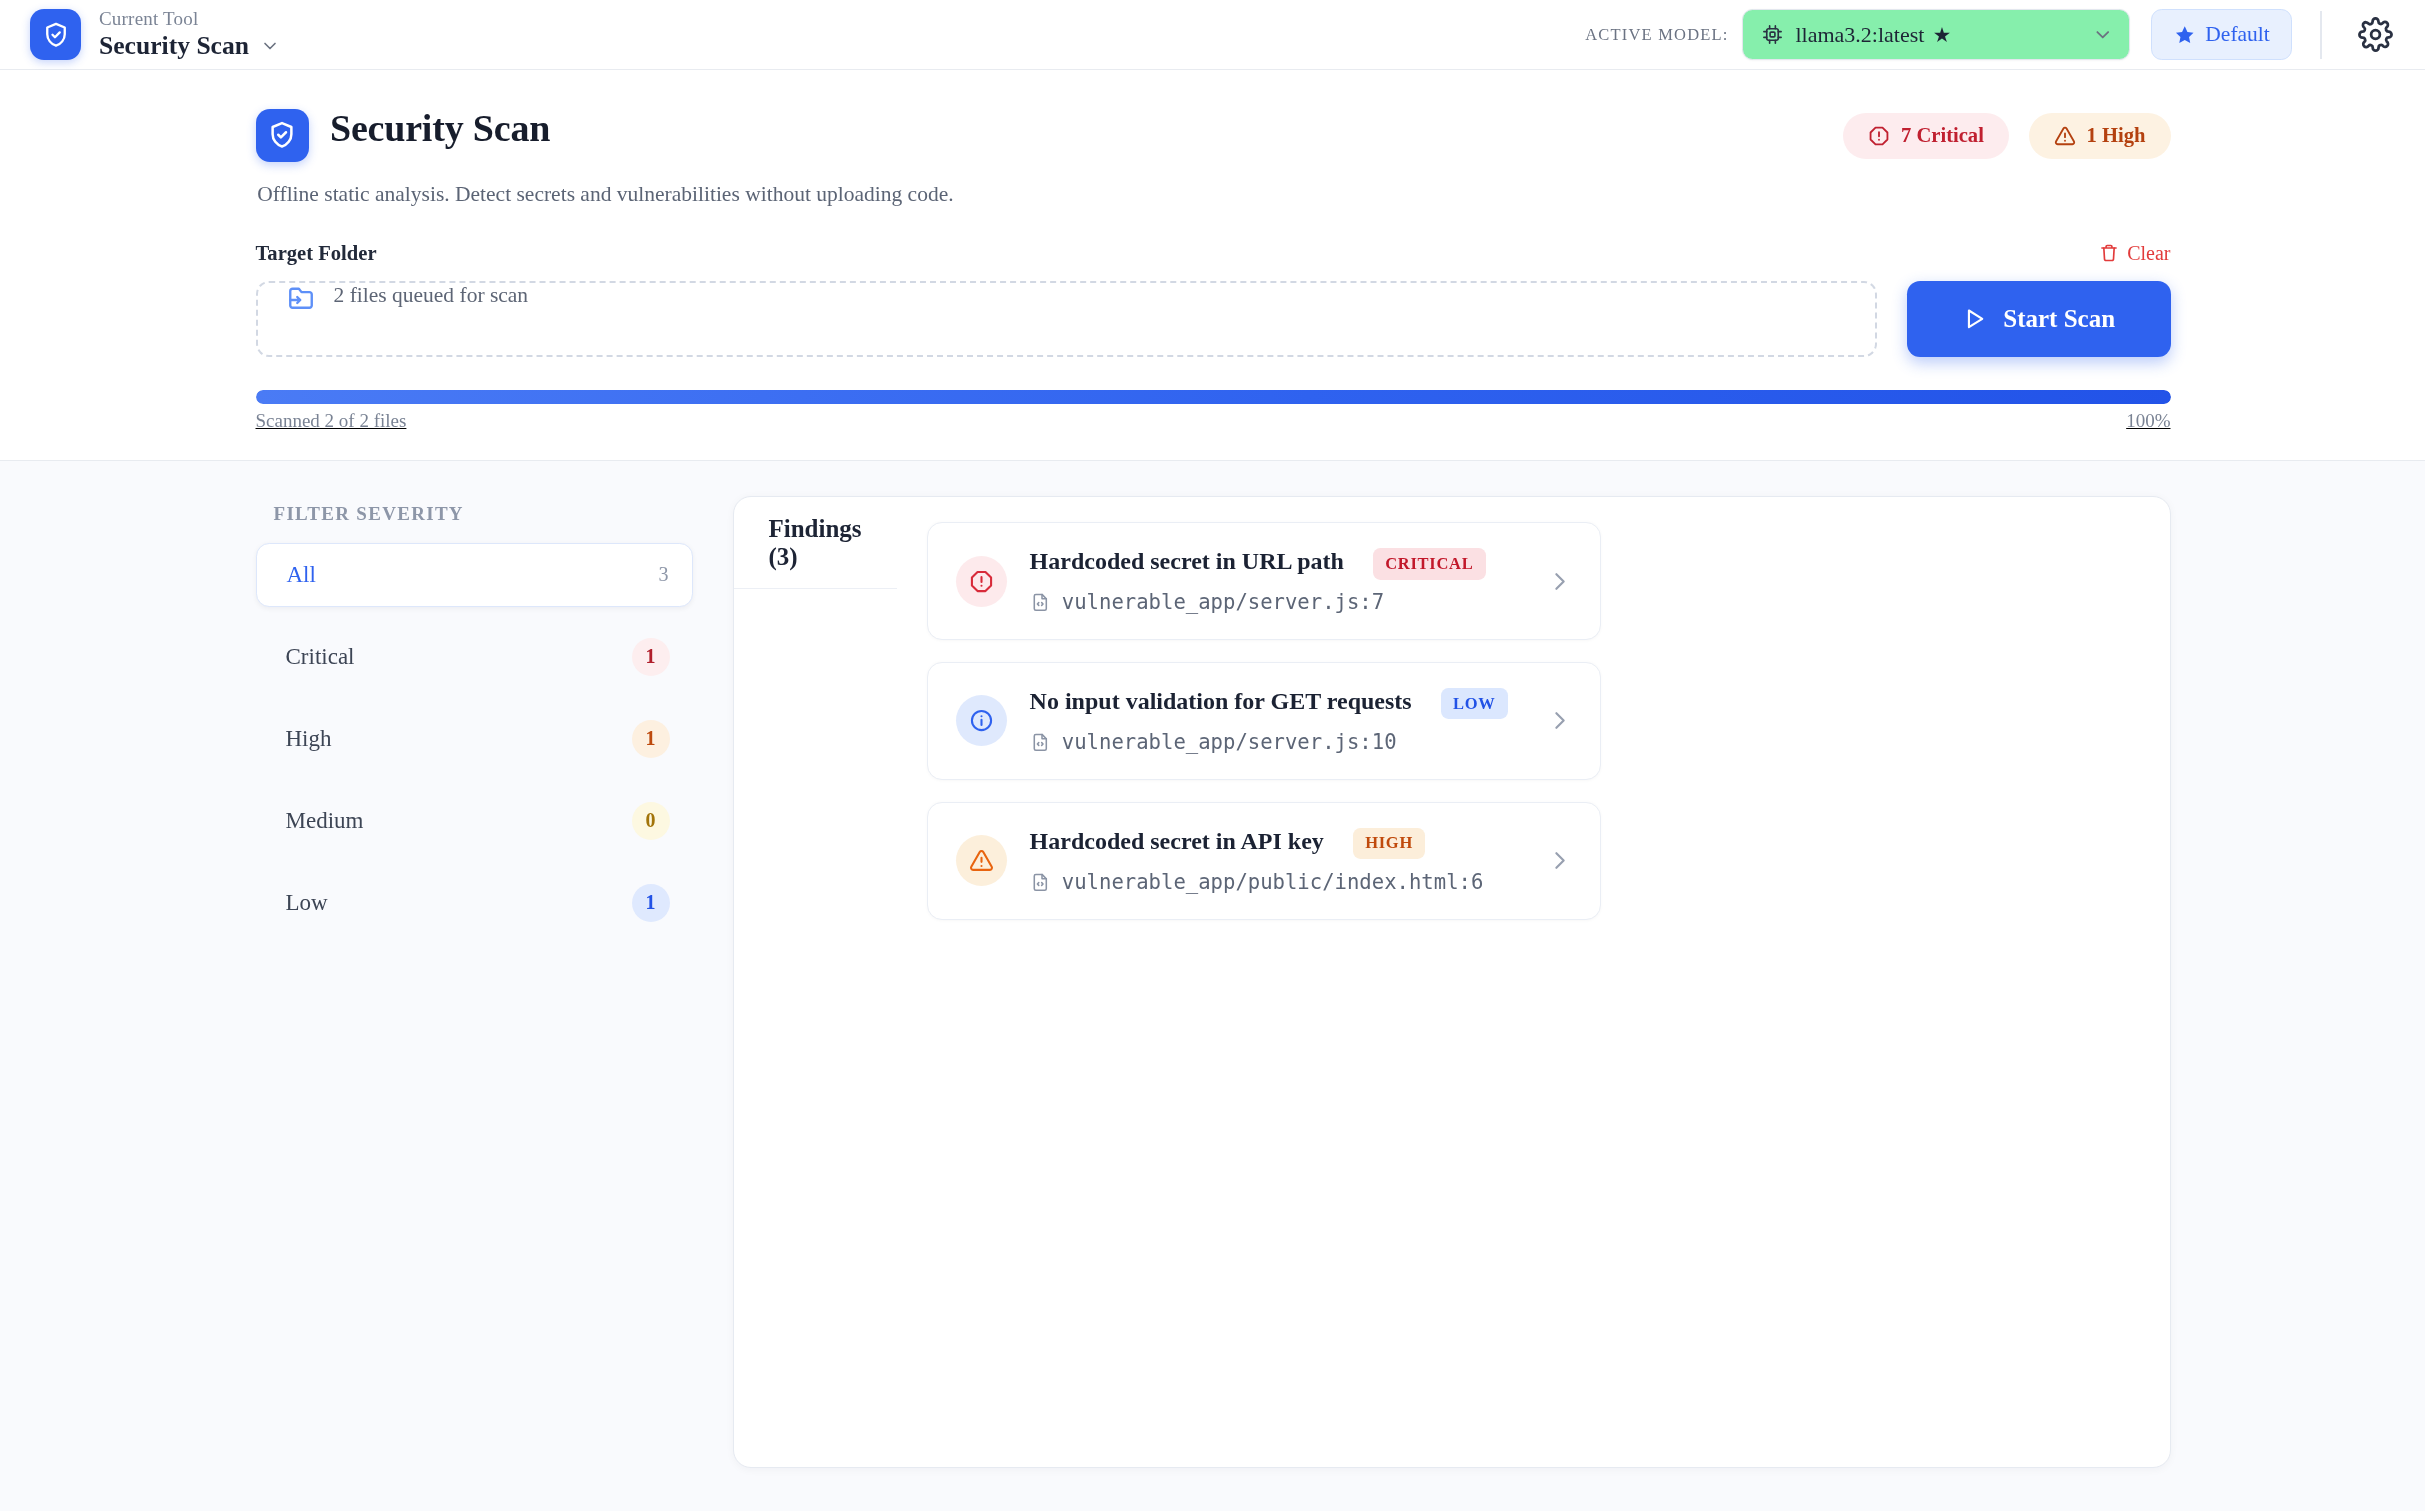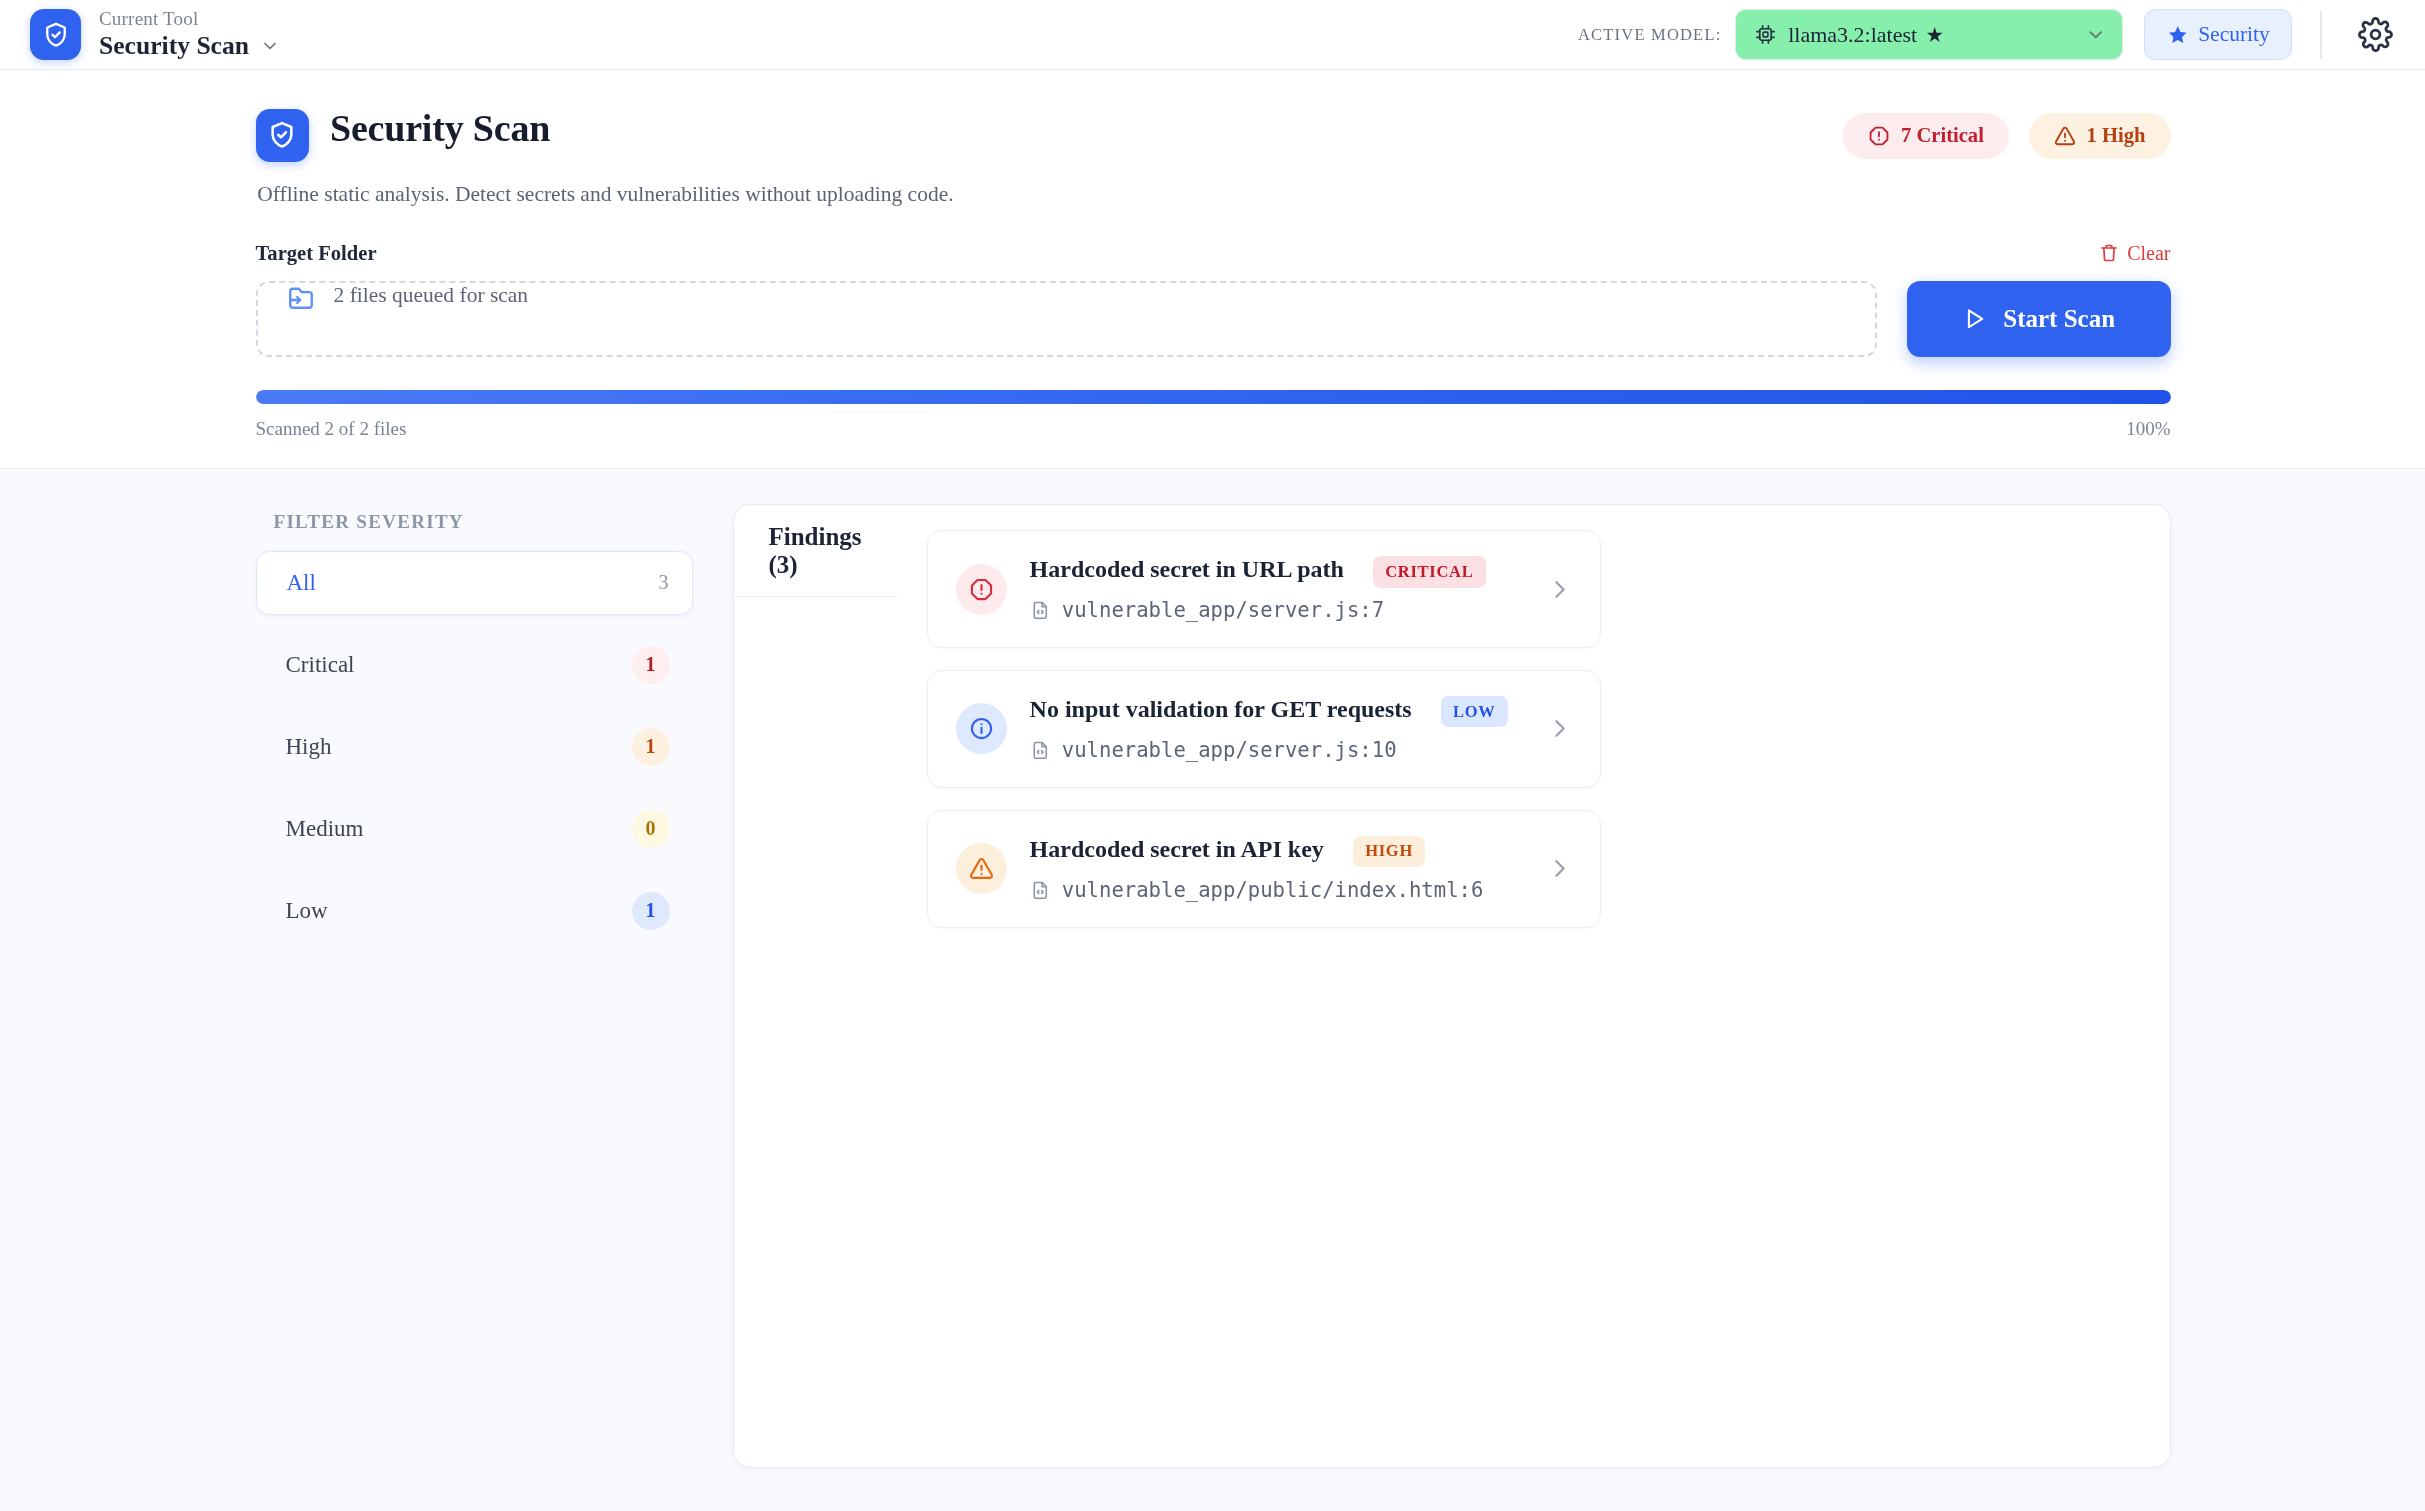--- a/index.html
+++ b/index.html
@@ -142,21 +142,21 @@
 
   .progress-wrap { margin-top: 33px; padding-bottom: 28px; }
   .progress-track {
     height: 14px; border-radius: 8.3px; background: #e8ecf3; overflow: hidden;
   }
   .progress-fill {
     height: 100%; width: 100%;
     border-radius: 8.3px;
     background: linear-gradient(90deg, #4a7bf5 0%, #2f62ef 55%, #2253e8 100%);
   }
-  .progress-meta { display: flex; margin-top: 14px; }
+  .progress-meta { display: flex; margin-top: 6px; text-decoration: underline; }
   .progress-meta .left, .progress-meta .right { font-size: 19px; color: #7a8394; }
   .progress-meta .right { margin-left: auto; }
 
   
   .content {
     flex: 1 1 auto;
     background: #f9fafd;
     padding: 35px 54px 0 54px;
     display: flex;
     min-height: 0;
@@ -287,21 +287,21 @@
             </svg>
         </span>
       </div>
 
       <div class="default-chip">
         <span class="star">
           <svg width="21.5" height="21.5" viewBox="0 0 24 24" fill="#2f62ef">
               <path d="M12 2.5l3 6.3 6.8.9-5 4.7 1.3 6.8L12 17.9 5.9 21.2 7.2 14.4l-5-4.7 6.8-.9z"></path>
             </svg>
         </span>
-        <span class="txt">Security</span>
+        <span class="txt">Default</span>
       </div>
 
       <div class="topbar-divider"></div>
 
       <div class="gear-btn">
         <span>
           <svg width="35" height="35" viewBox="0 0 24 24" fill="none" stroke="#2a3142" stroke-width="1.9" stroke-linecap="round" stroke-linejoin="round">
             <circle cx="12" cy="12" r="3"></circle>
             <path d="M19.4 15a1.6 1.6 0 0 0 .3 1.8l.1.1a2 2 0 1 1-2.8 2.8l-.1-.1a1.6 1.6 0 0 0-1.8-.3 1.6 1.6 0 0 0-1 1.5V21a2 2 0 1 1-4 0v-.1a1.6 1.6 0 0 0-1-1.5 1.6 1.6 0 0 0-1.8.3l-.1.1a2 2 0 1 1-2.8-2.8l.1-.1a1.6 1.6 0 0 0 .3-1.8 1.6 1.6 0 0 0-1.5-1H3a2 2 0 1 1 0-4h.1a1.6 1.6 0 0 0 1.5-1 1.6 1.6 0 0 0-.3-1.8l-.1-.1a2 2 0 1 1 2.8-2.8l.1.1a1.6 1.6 0 0 0 1.8.3H9a1.6 1.6 0 0 0 1-1.5V3a2 2 0 1 1 4 0v.1a1.6 1.6 0 0 0 1 1.5 1.6 1.6 0 0 0 1.8-.3l.1-.1a2 2 0 1 1 2.8 2.8l-.1.1a1.6 1.6 0 0 0-.3 1.8V9a1.6 1.6 0 0 0 1.5 1H21a2 2 0 1 1 0 4h-.1a1.6 1.6 0 0 0-1.5 1z"></path>
           </svg>

